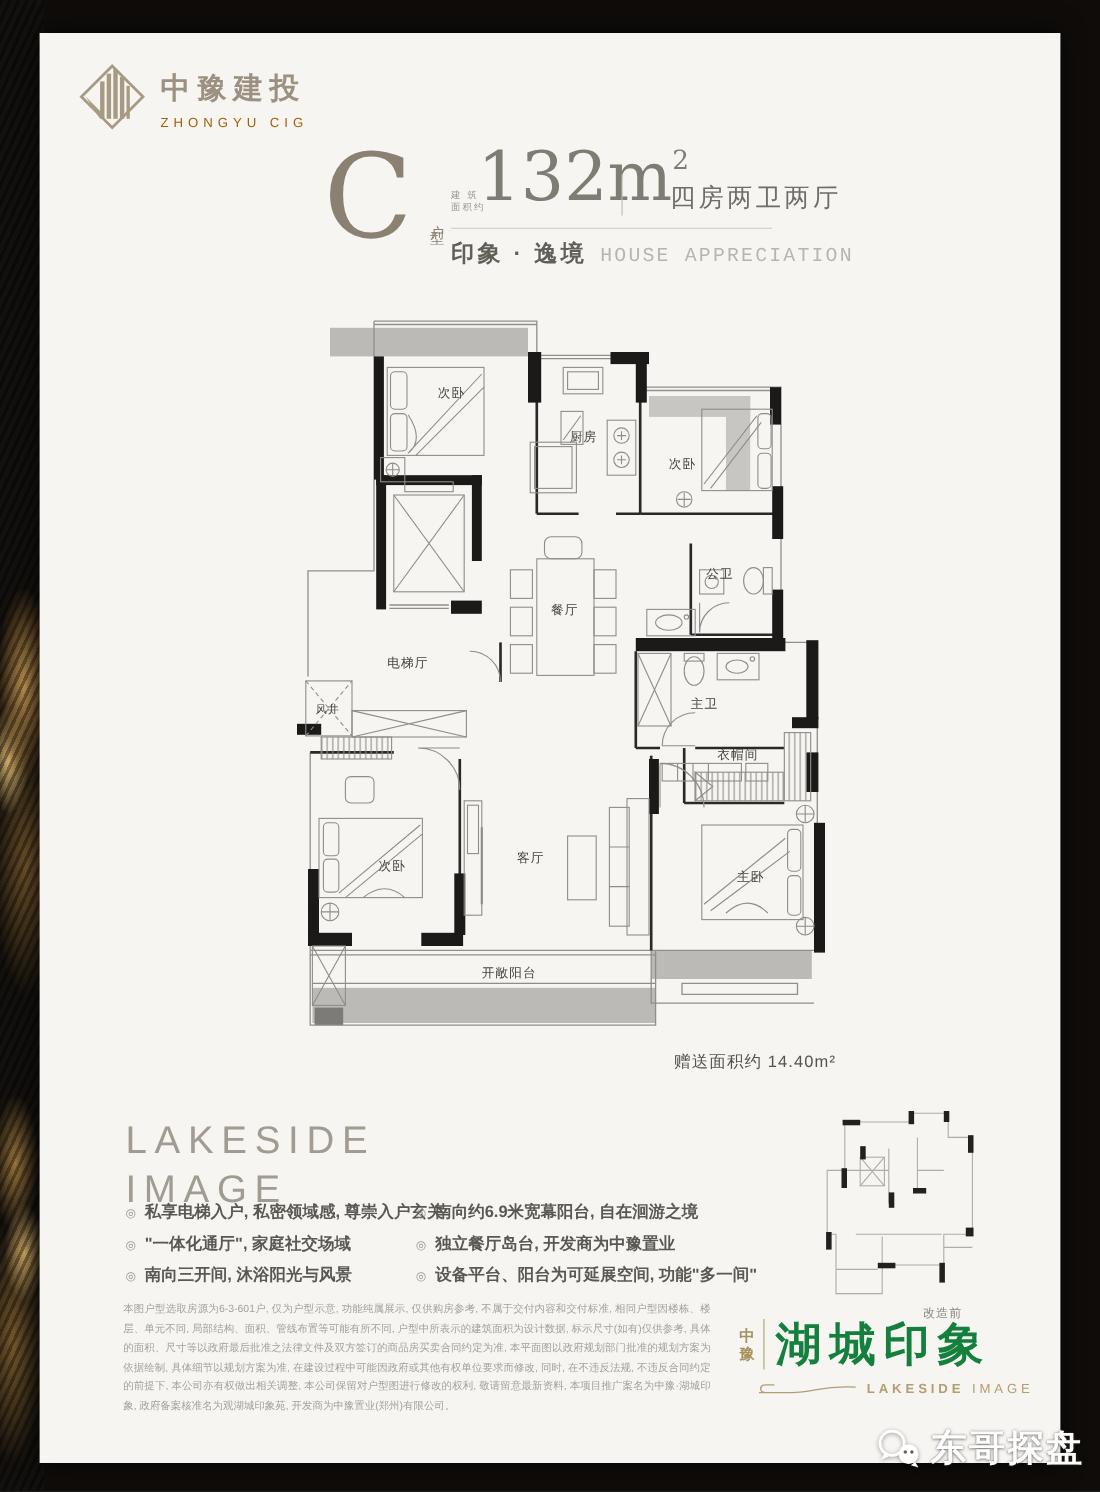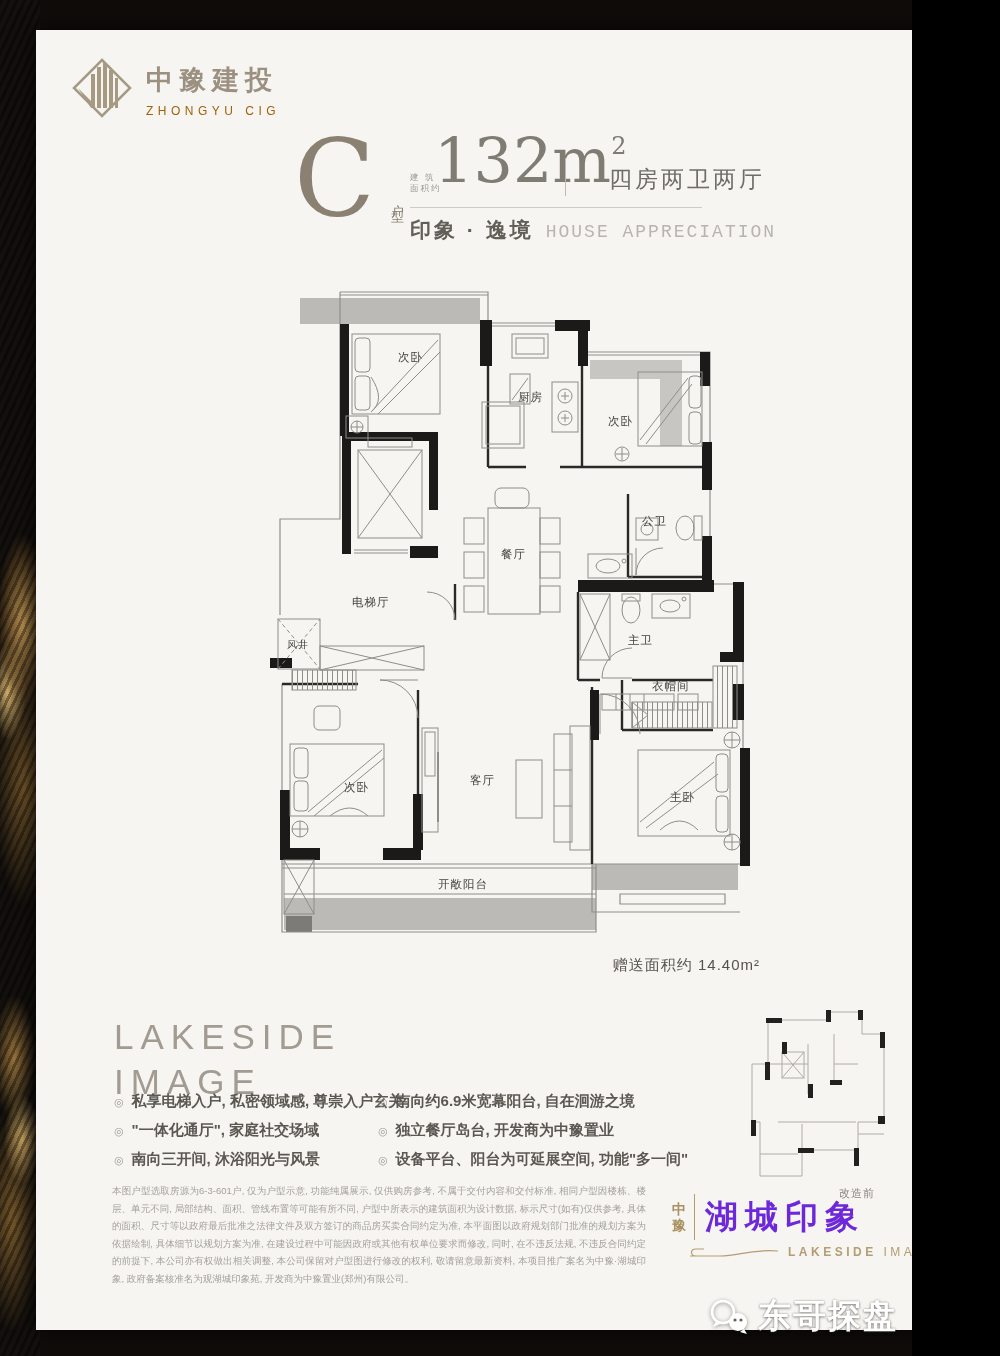--- a/index.html
+++ b/index.html
@@ -1,16 +1,16 @@
 <!DOCTYPE html>
 <html><head>
 <meta charset="utf-8">
 <style>
   html,body{margin:0;padding:0;background:#000;}
-  .stage{position:relative;width:912px;height:1356px;background:#0f0c0a;overflow:hidden;
+  .stage{position:relative;width:1000px;height:1356px;background:#0f0c0a;overflow:hidden;
          font-family:"Liberation Sans",sans-serif;}
   
   .frame-texture{position:absolute;left:0;top:0;width:40px;height:100%;
     background:
       radial-gradient(34px 120px at 55% 46%, rgba(196,152,84,.95), rgba(120,86,40,.45) 55%, transparent 75%),
       radial-gradient(26px 70px at 20% 51%, rgba(236,196,120,.9), transparent 70%),
       radial-gradient(40px 160px at 60% 58%, rgba(150,110,52,.7), transparent 75%),
       radial-gradient(30px 90px at 35% 78%, rgba(186,140,70,.8), transparent 70%),
       radial-gradient(24px 60px at 55% 84%, rgba(230,188,110,.85), transparent 75%),
       radial-gradient(36px 140px at 30% 90%, rgba(160,118,56,.7), transparent 80%),
@@ -57,21 +57,21 @@
   .feat-mark{font-size:11px;color:#9a968e;margin-right:8px;font-weight:normal;}
   
   .disclaimer{position:absolute;left:76px;top:1152px;width:534px;font-size:9.5px;
               line-height:17.5px;color:#a5a19b;text-align:justify;}
   
   .brand{position:absolute;left:636px;top:1164px;}
   .brand-row{display:flex;align-items:center;}
   .brand-prefix{display:flex;flex-direction:column;font-size:14px;color:#a8905f;
                 font-weight:bold;line-height:16px;margin-right:8px;}
   .brand-vline{width:1px;height:46px;background:#b49d72;margin-right:10px;}
-  .brand-name{font-size:33px;font-weight:bold;color:#6d28d9;letter-spacing:7px;}
+  .brand-name{font-size:42px;font-weight:bold;color:#15803d;letter-spacing:7px;}
   .brand-row2{display:flex;align-items:center;margin-top:5px;margin-left:14px;}
   .brand-en{font-size:12px;color:#b49d72;letter-spacing:3.5px;margin-left:10px;}
   .brand-en .b{font-weight:bold;}
   
   .thumb{position:absolute;left:702px;top:974px;width:156px;height:186px;}
   .thumb-cap{position:absolute;left:766px;top:1156px;width:110px;text-align:center;
              font-size:11px;color:#8a867f;letter-spacing:1px;}
   
   .watermark{position:absolute;right:14px;top:1294px;display:flex;align-items:center;color:#fff;}
   .wm-text{font-size:33px;font-weight:bold;letter-spacing:2px;

